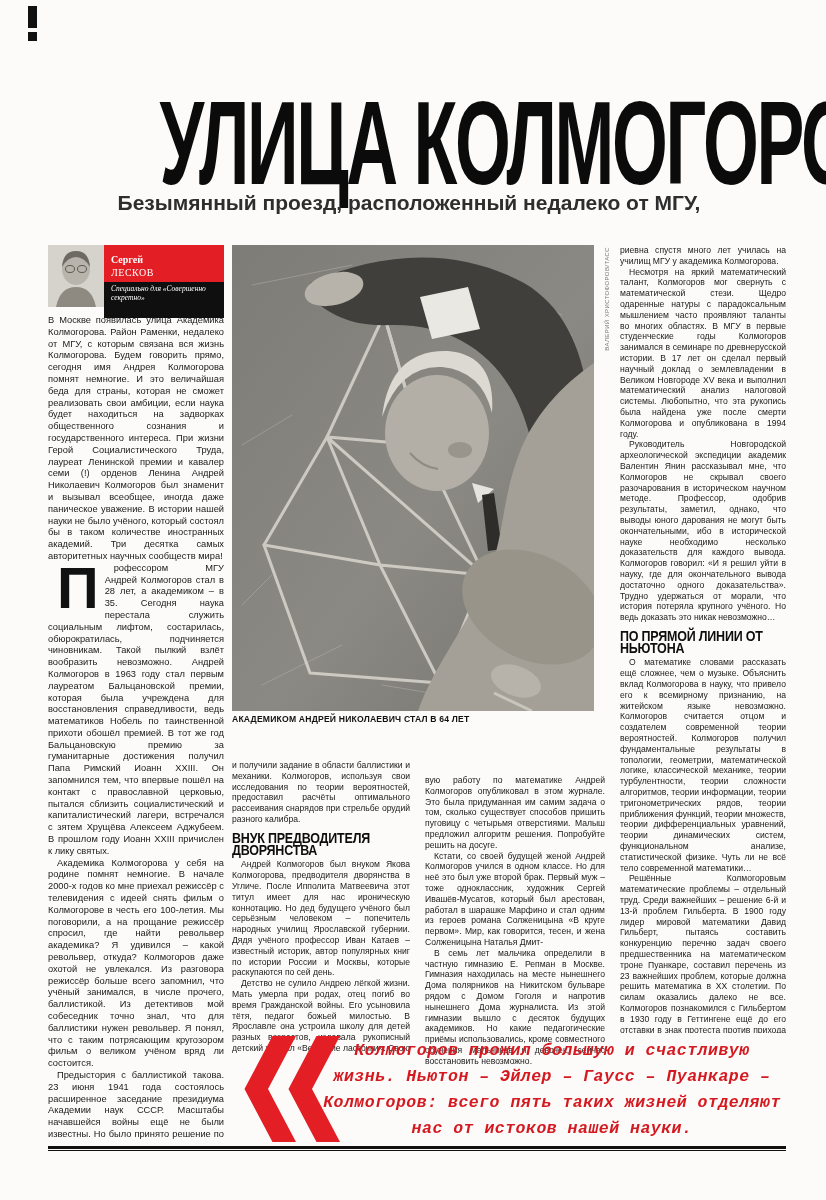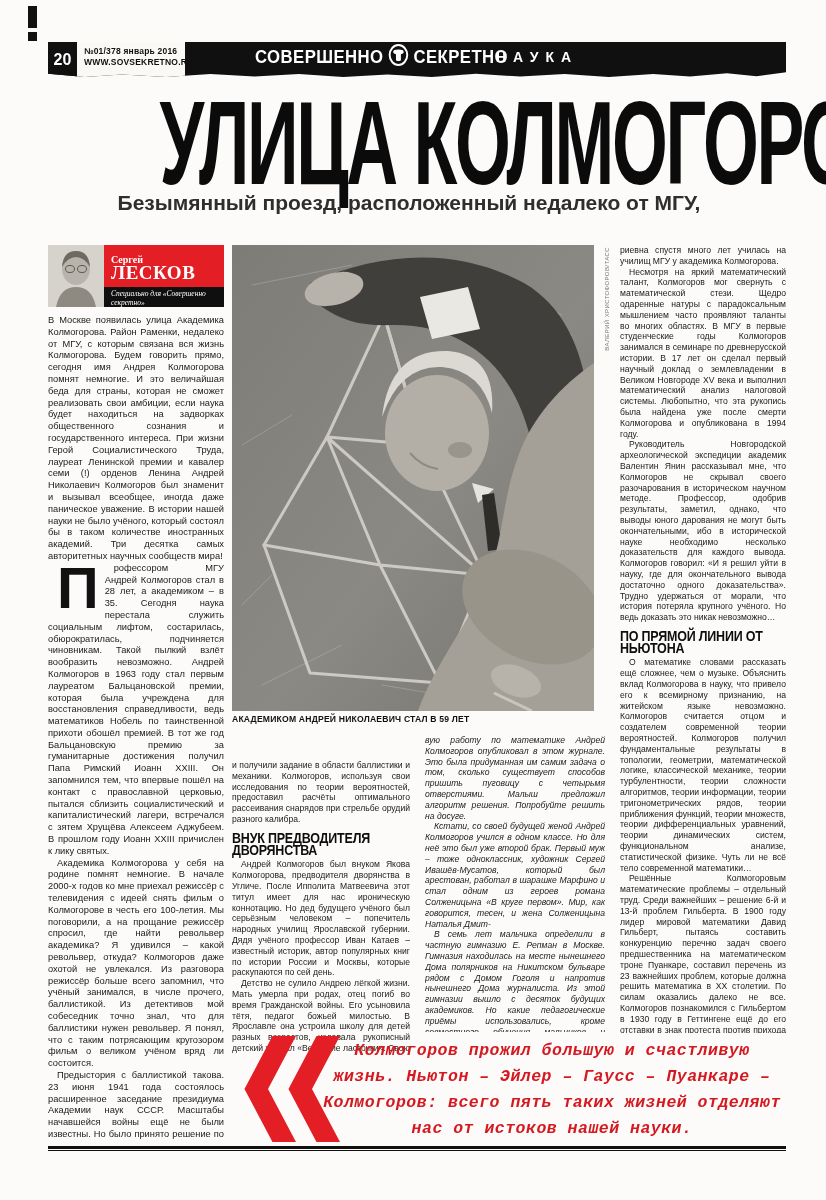--- a/index.html
+++ b/index.html
@@ -50,21 +50,21 @@
     position:absolute; left:40px; top:190px; width:738px; text-align:center;
     font-size:21px; line-height:25px; color:#2e2e2e; font-weight:bold;
   }
 
   
   .col { position:absolute; text-align:justify; overflow:hidden; }
   .col p { margin:0; }
   .col p + p { text-indent:9px; }
   .col1 { left:48px;  top:245px; width:176px; height:897px; font-size:9.3px; line-height:11.8px; }
   .col2 { left:232px; top:735px; width:178px; height:297px; font-size:8.6px; line-height:10.8px;margin-top:25px; }
-  .col3 { left:425px; top:735px; width:180px; height:297px; font-size:8.6px; line-height:10.8px;font-style:italic; }
+  .col3 { left:425px; top:775px; width:180px; height:297px; font-size:8.6px; line-height:10.8px; }
   .col4 { left:620px; top:245px; width:166px; height:788px; font-size:8.6px; line-height:10.8px; }
   .sec-head {
     font-weight:bold; font-size:12.5px; letter-spacing:-.2px;
     margin:9px 0 4px 0 !important; text-indent:0 !important; text-align:left;
     transform:scaleY(1.12); transform-origin:left center; color:#0d0d0d;
   }
   .lead { font-weight:normal; margin-top:8px !important; }
   .dropcap {
     float:left; font-weight:bold; font-size:58px; line-height:46px;
     padding:2px 6px 0 0; color:#111;
@@ -72,23 +72,23 @@
 
   
   .author-card { width:176px; height:62px; display:flex; }
   .author-photo { width:56px; height:62px; background:#cfccc6; flex:none; }
   .author-right { flex:1; display:flex; flex-direction:column; }
   .author-name {
     background:#e31e24; color:#fff; flex:1; padding:9px 7px 2px 7px;
     font-family:"Liberation Serif", serif; text-align:left;
   }
   .author-first { font-size:10px; font-weight:bold; line-height:11px; }
-  .author-last  { font-size:19px; font-weight:bold; letter-spacing:.5px; line-height:15px; }
+  .author-last  { font-size:10px; font-weight:normal; letter-spacing:.5px; line-height:15px; }
   .author-tag {
-    background:#0f0f0f; color:#fff; padding:3px 7px 0 7px;
+    background:#0f0f0f; color:#fff; padding:3px 7px 16px 7px;
     font-family:"Liberation Serif", serif; font-style:italic;
     font-size:7.5px; line-height:8.5px; text-align:left;
   }
 
   
   .photo-block { position:absolute; left:232px; top:245px; width:378px; height:466px; }
   .photo-svg { position:absolute; left:0; top:0; }
   .photo-credit {
     position:absolute; right:0; top:2px; writing-mode:vertical-rl;
     transform:rotate(180deg); font-size:6px; color:#777; letter-spacing:.4px;
@@ -117,39 +117,20 @@
   }
 </style>
 </head>
 <body>
 
 <div class="page">
 
   <div class="printmark pm1"></div>
   <div class="printmark pm2"></div>
 
-  <div class="header">
-    <div class="page-num">20</div>
-    <div class="issue-box">
-      <div>№01/378  январь 2016</div>
-      <div>WWW.SOVSEKRETNO.RU</div>
-    </div>
-    <div class="masthead">
-      <span>СОВЕРШЕННО</span>
-      <span>
-        <svg width="24" height="24" viewBox="0 0 24 24">
-          <circle cx="12" cy="12" r="10" fill="none" stroke="#fff" stroke-width="2.2"></circle>
-          <ellipse cx="12" cy="9" rx="6" ry="2.4" fill="#fff"></ellipse>
-          <rect x="9.2" y="10" width="5.6" height="8" rx="1.5" fill="#fff"></rect>
-        </svg>
-      </span>
-      <span>СЕКРЕТНО</span>
-    </div>
-    <div class="section-label">НАУКА</div>
-  </div>
 
   <div class="headline-wrap">
     <div class="headline">УЛИЦА КОЛМОГОРОВА</div>
   </div>
   <div class="subhead">
     <div>Безымянный проезд, расположенный недалеко от МГУ,</div>
   </div>
 
   <div class="col col1">
     <div class="author-card">
@@ -219,21 +200,21 @@
       <polygon points="250,250 262,248 270,304 256,306" fill="#2e2d2a"></polygon>
 
       <path d="M362 118 C330 140 300 172 286 212 C270 254 272 292 256 332 C240 374 202 420 186 466 L362 466 Z" fill="#a4a097"></path>
       <ellipse cx="300" cy="362" rx="74" ry="52" fill="#999489" transform="rotate(28 300 362)"></ellipse>
 
       <ellipse cx="284" cy="436" rx="26" ry="15" fill="#b7b3aa" transform="rotate(20 284 436)"></ellipse>
       <path d="M262 448 L300 466" stroke="#d8d5ce" stroke-width="3" opacity="0.7"></path>
     </svg>
     <div class="photo-credit">ВАЛЕРИЙ ХРИСТОФОРОВ/ТАСС</div>
   </div>
-  <div class="photo-caption">АКАДЕМИКОМ АНДРЕЙ НИКОЛАЕВИЧ СТАЛ В 59 ЛЕТ</div>
+  <div class="photo-caption">АКАДЕМИКОМ АНДРЕЙ НИКОЛАЕВИЧ СТАЛ В 64 ЛЕТ</div>
 
   <div class="col col2">
     <p>и получили задание в области баллистики и механики. Колмогоров, используя свои исследования по теории вероятностей, предоставил расчёты оптимального рассеивания снарядов при стрельбе орудий разного калибра.</p>
     <p class="sec-head">ВНУК ПРЕДВОДИТЕЛЯ ДВОРЯНСТВА</p>
     <p>Андрей Колмогоров был внуком Якова Колмогорова, предводителя дворянства в Угличе. После Ипполита Матвеевича этот титул имеет для нас ироническую коннотацию. Но дед будущего учёного был серьёзным человеком – попечитель народных училищ Ярославской губернии. Дядя учёного профессор Иван Катаев – известный историк, автор популярных книг по истории России и Москвы, которые раскупаются по сей день.</p>
     <p>Детство не сулило Андрею лёгкой жизни. Мать умерла при родах, отец погиб во время Гражданской войны. Его усыновила тётя, педагог божьей милостью. В Ярославле она устроила школу для детей разных возрастов, издавала рукописный детский журнал «Весенние ласточки». Свою пер-</p>
   </div>
 
   <div class="col col3">
     <p>вую работу по математике Андрей Колмогоров опубликовал в этом журнале. Это была придуманная им самим задача о том, сколько существует способов пришить пуговицу с четырьмя отверстиями. Малыш предложил алгоритм решения. Попробуйте решить на досуге.</p>

